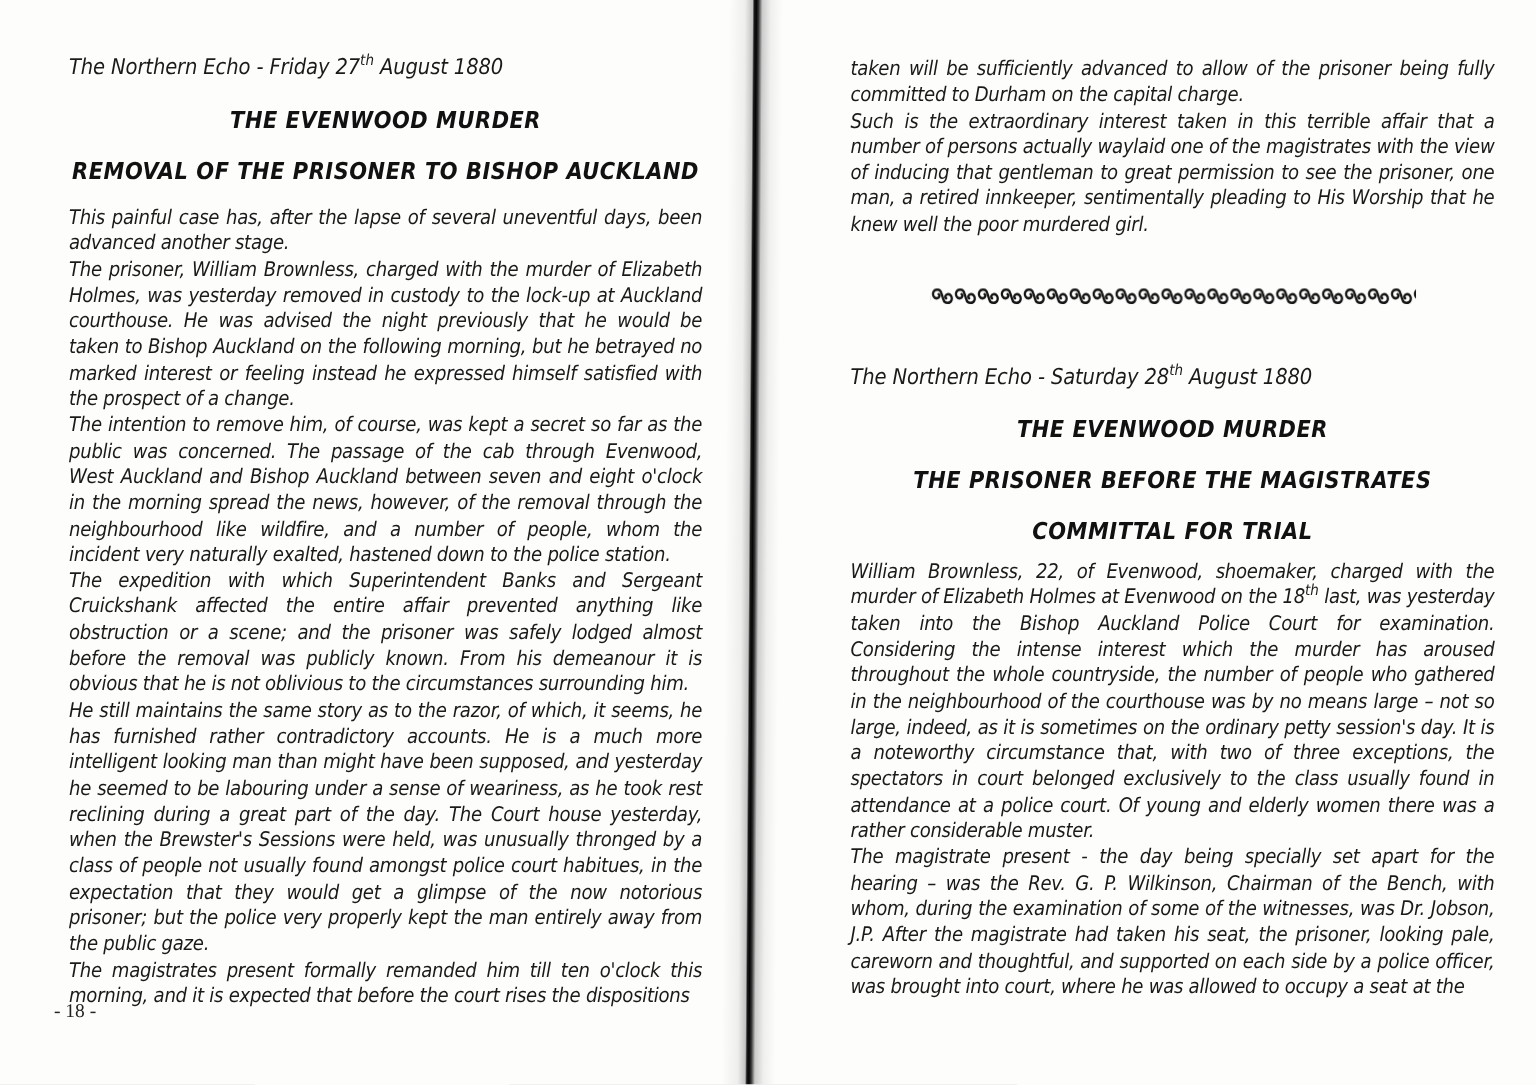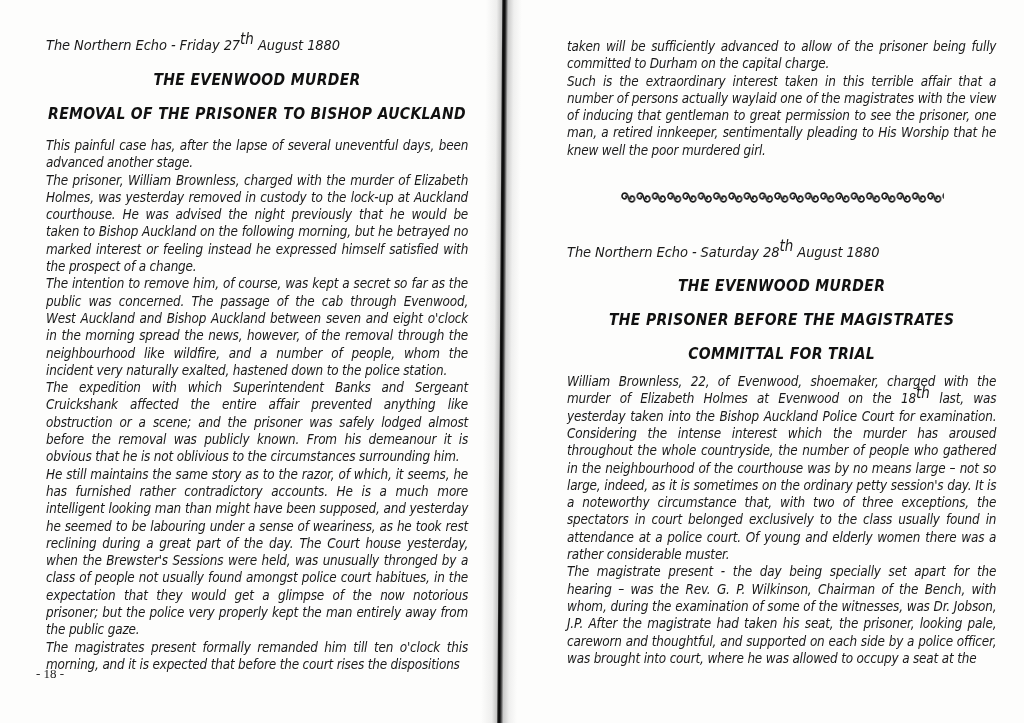--- a/index.html
+++ b/index.html
@@ -44,21 +44,21 @@
   .page-right .content { width: 477px; }
 
   .dateline {
     font-style: italic;
     font-size: 14.5px;
     line-height: 18px;
     margin: 0;
     letter-spacing: -0.1px;
   }
   .dateline sup, .bodytext sup {
-    font-size: 15px;
+    font-size: 10px;
     line-height: 0;
     vertical-align: super;
     letter-spacing: 0;
   }
   .headline, .subhead {
     font-style: italic;
     font-weight: bold;
     font-size: 15.5px;
     line-height: 19px;
     text-align: center;

